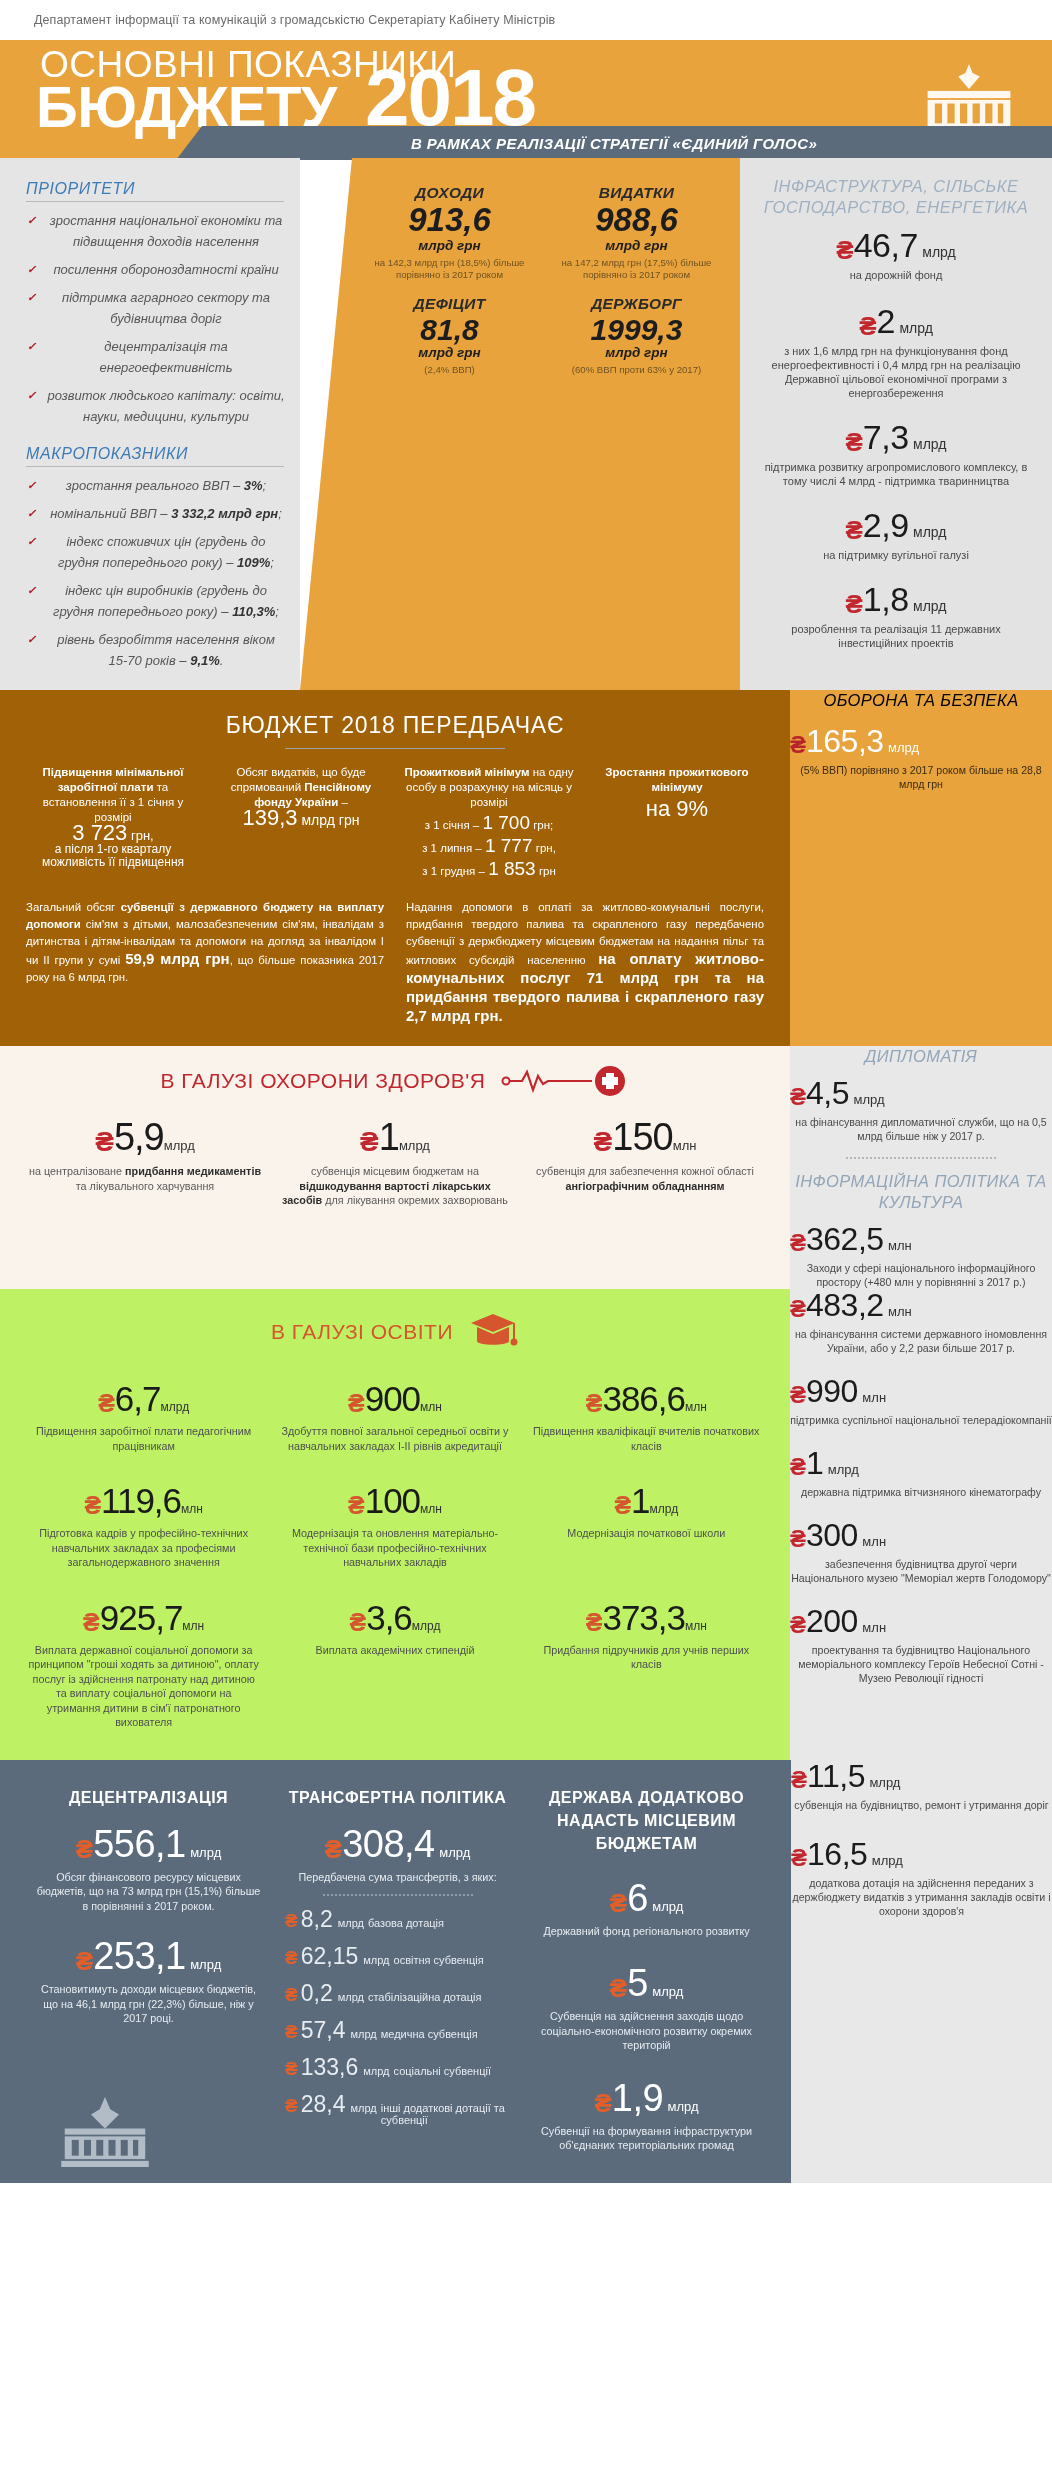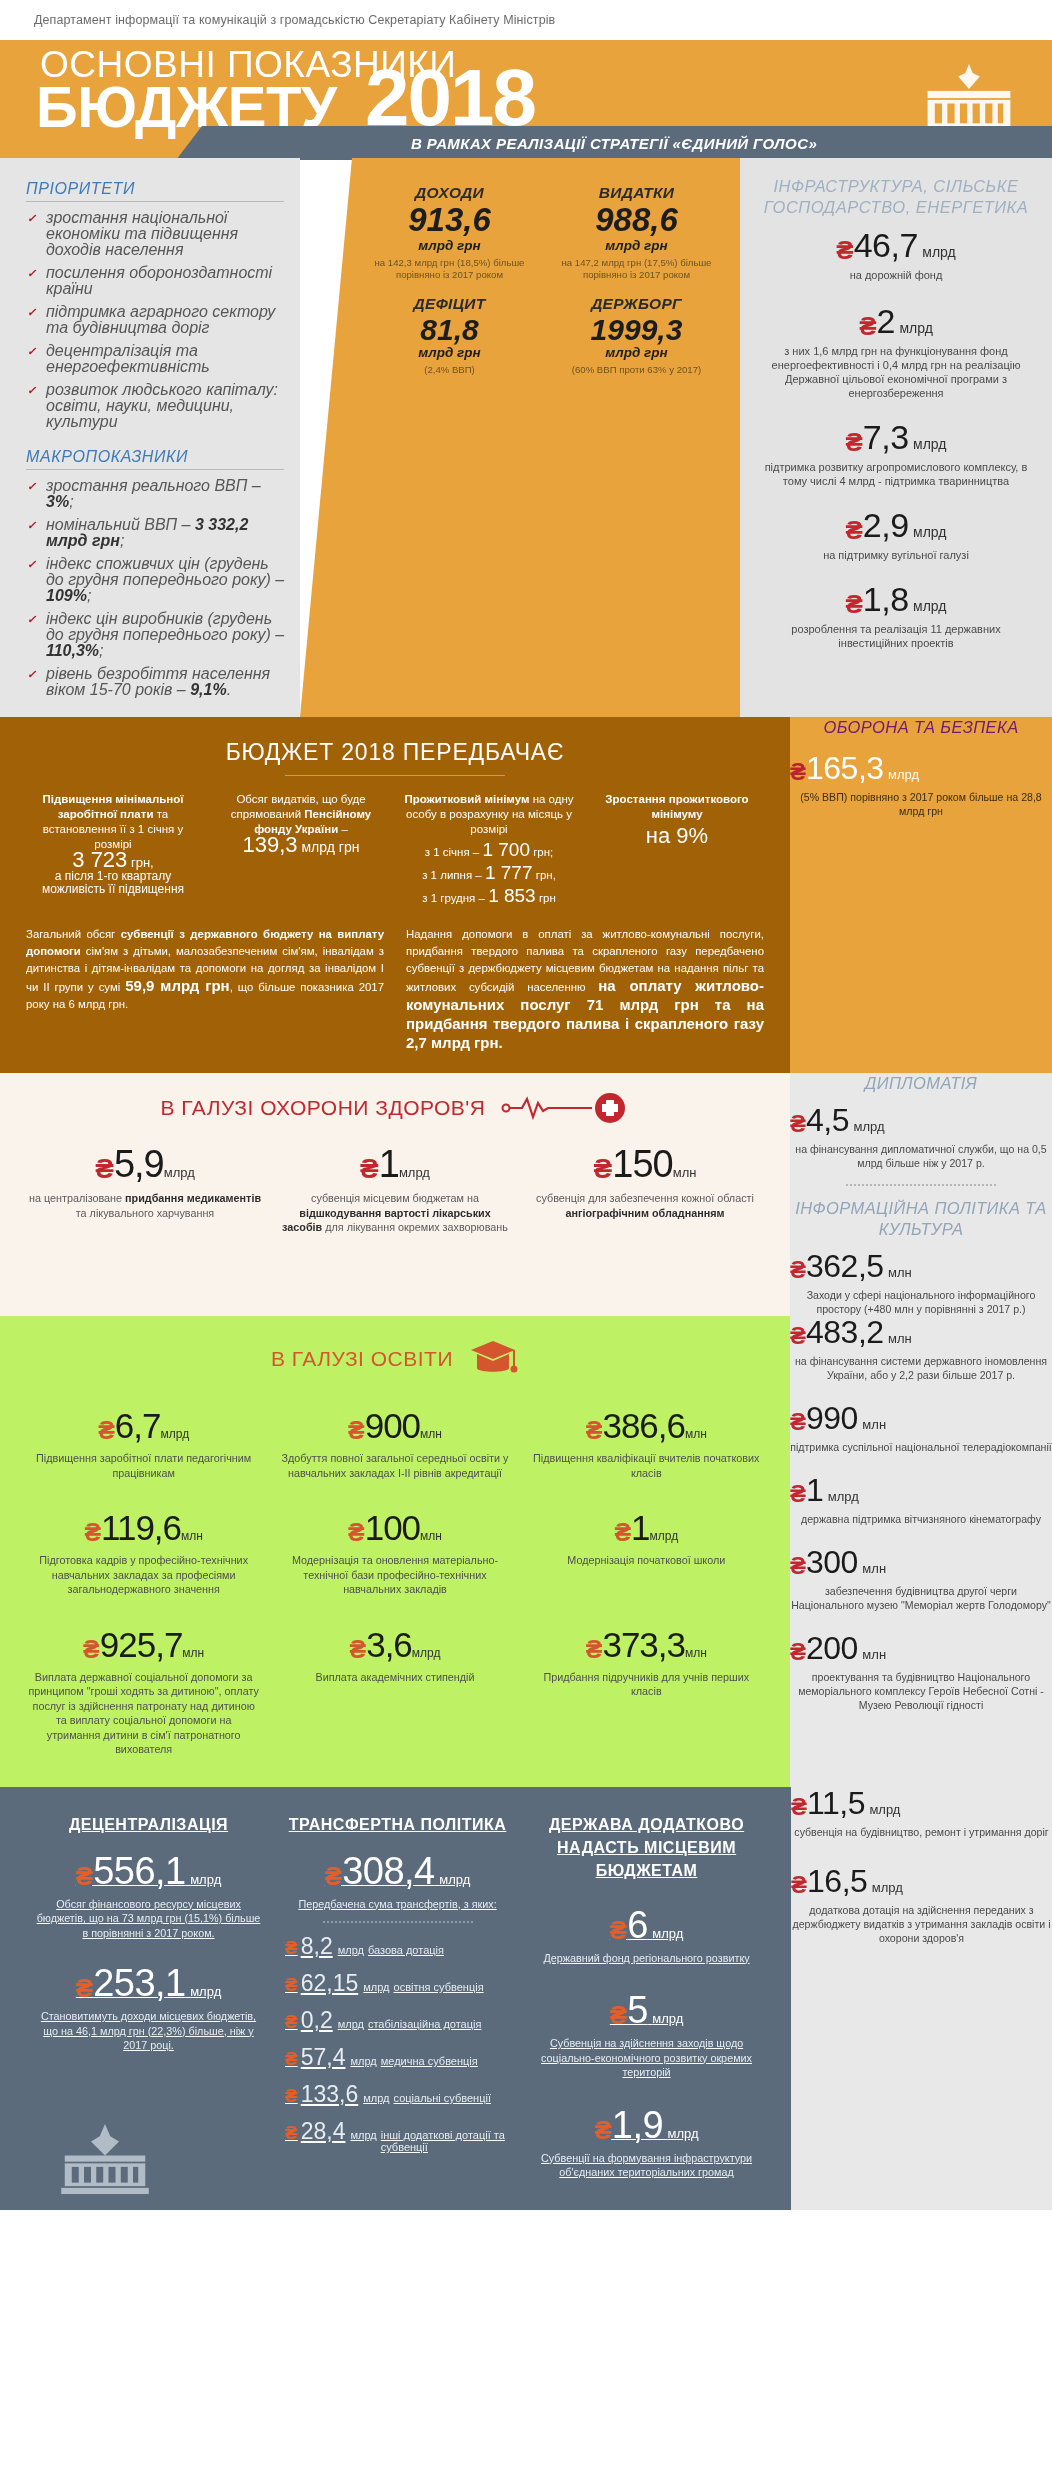--- a/index.html
+++ b/index.html
@@ -44,22 +44,22 @@
     font-style:italic; font-weight:bold; font-size:15px; letter-spacing:.4px;
   }
 
   
   .sec1 { position:relative; display:flex; }
 
   .col-left { width:300px; padding:22px 14px 12px 26px; background:#e5e5e5;font-style:italic; }
   .hd { color:#3d7ab8; font-size:16px; letter-spacing:.6px; margin-bottom:2px;}
   .rule { height:1px; background:#b9b9b9; margin:3px 0 8px 0; width:258px;}
   ul.ck { list-style:none; }
-  ul.ck li { position:relative; padding-left:20px; font-size:16px; color:#575757;
-             line-height:16px; margin-bottom:7px; }
+  ul.ck li { position:relative; padding-left:20px; font-size:13px; color:#575757;
+             line-height:21px; margin-bottom:7px;text-align:center; }
   ul.ck li:before {
     content:"\2713"; position:absolute; left:1px; top:0;
     color:#b01f2e; font-size:11px; font-weight:bold;
   }
   ul.ck li b { color:#333; }
   .mt18 { margin-top:18px; }
 
   
   .col-mid {
     width:440px; position:relative; background:#e8a33d; color:#fff;
@@ -125,21 +125,21 @@
   .g3 { flex:1; text-align:center; padding:0 10px; }
   .g3 .money { line-height:1; }
   .g3 .money .h { color:#d4552e; font-size:25px; font-weight:bold; vertical-align:-1px;}
   .g3 .money .v { font-size:35px; color:#1b1b1b; letter-spacing:-1px;}
   .g3 .money .u { font-size:12px; color:#333; }
   .g3 .cd { font-size:10.8px; color:#4f4f4f; line-height:14.5px; margin-top:8px;}
   .grid3.row2 { margin-top:30px; }
   .grid3.row3 { margin-top:30px; }
 
   
-  .sec5 { background:#5b6b7c; color:#fff; padding:26px 20px 30px 24px; width:794px; position:relative;text-decoration:underline;}
+  .sec5 { background:#5b6b7c; color:#fff; padding:26px 20px 30px 24px; width:794px; position:relative;}
   .dec3 { display:flex; }
   .dcol { flex:1; padding:0 12px; }
   .dcol h3 { text-align:center; font-size:16px; letter-spacing:.5px; line-height:23px; font-weight:bold;}
   .dmoney { text-align:center; line-height:1; margin-top:16px;}
   .dmoney .h { color:#e35f2a; font-size:26px; font-weight:bold; vertical-align:-1px;}
   .dmoney .v { font-size:38px; font-weight:300; letter-spacing:-.5px;}
   .dmoney .u { font-size:13px; }
   .dtext { text-align:center; font-size:10.8px; line-height:14.5px; margin-top:7px; color:#e7ecf1;}
   .dots { border-top:2px dotted #8e9daa; width:150px; margin:10px auto; }
   .litem { display:flex; align-items:baseline; margin-top:10px; font-size:11px; color:#e7ecf1;}
@@ -152,21 +152,21 @@
   .amt { text-align:left; line-height:1; }
   .amt .h { color:#c1272d; font-size:24px; font-weight:bold; vertical-align:-1px;}
   .amt .v { font-size:32px; color:#1b1b1b; letter-spacing:-.5px;}
   .amt .u { font-size:13px; color:#333; }
   .amt.white .v { color:#fff; }
   .amt.white .h { color:#b8232c; }
   .amt.white .u { color:#fff; }
   .cap { text-align:center; font-size:10.6px; color:#4a4a4a; line-height:14px; margin-top:6px;}
   .cap.white { color:#3c2d12; }
   .rt { color:#93a5b8; font-style:italic; font-size:16.5px; text-align:center; line-height:21px; letter-spacing:.4px;}
-  .rt.w { color:#701a75; font-style:italic; }
+  .rt.w { color:#000000; font-style:italic; }
 </style>
 </head>
 <body>
 
 <div class="page">
 
   <div class="topbar">
     <span class="dept">Департамент інформації та комунікацій з громадськістю Секретаріату Кабінету Міністрів</span>
   </div>
 

